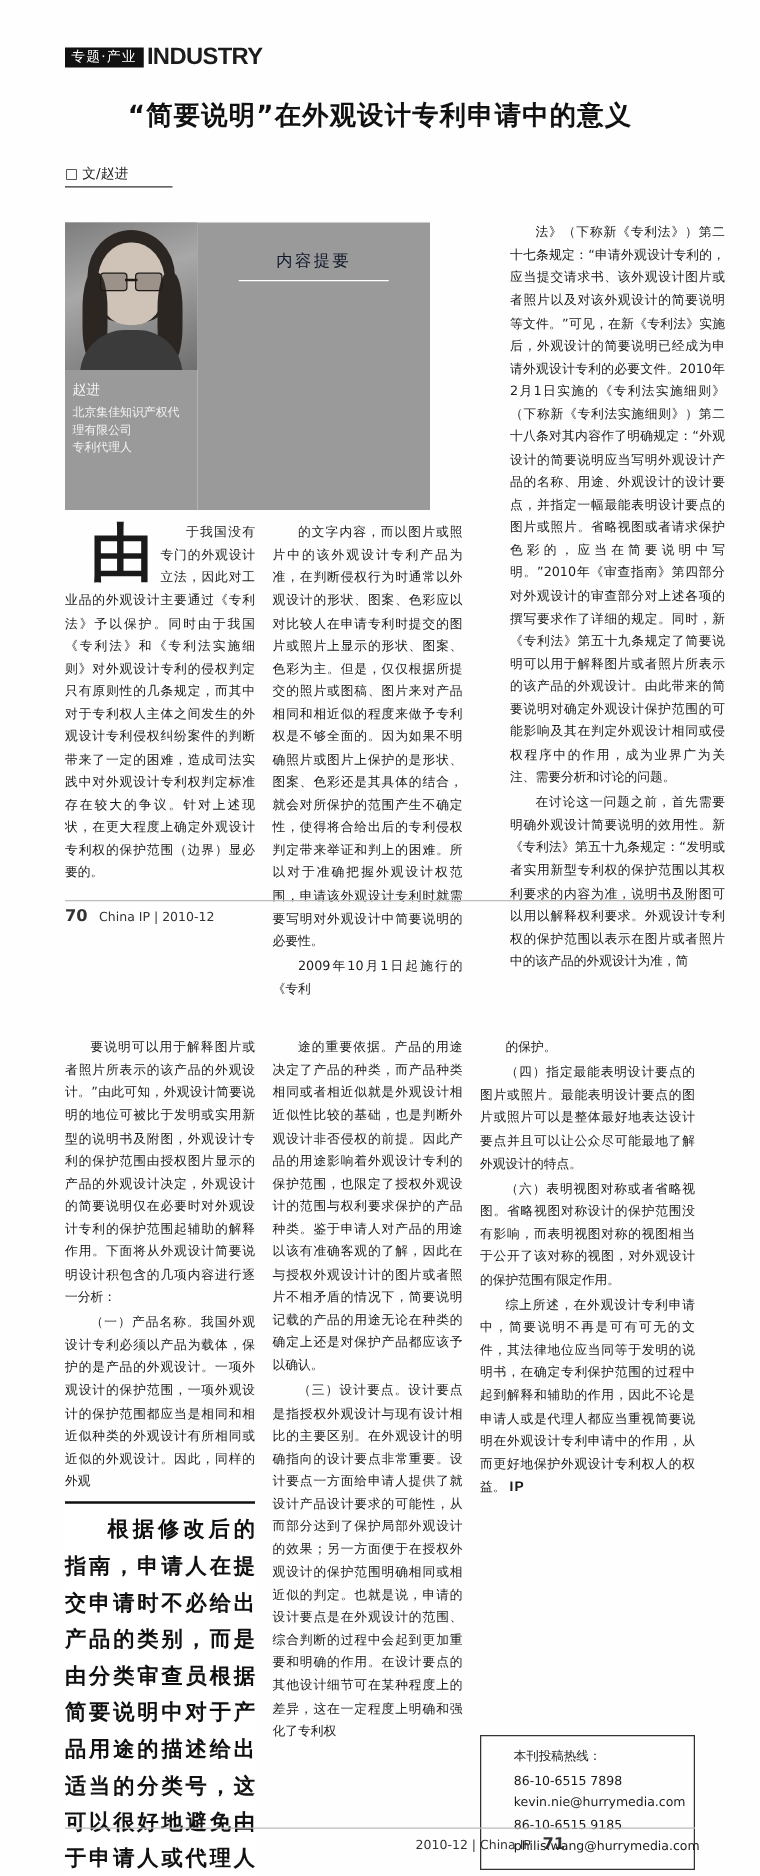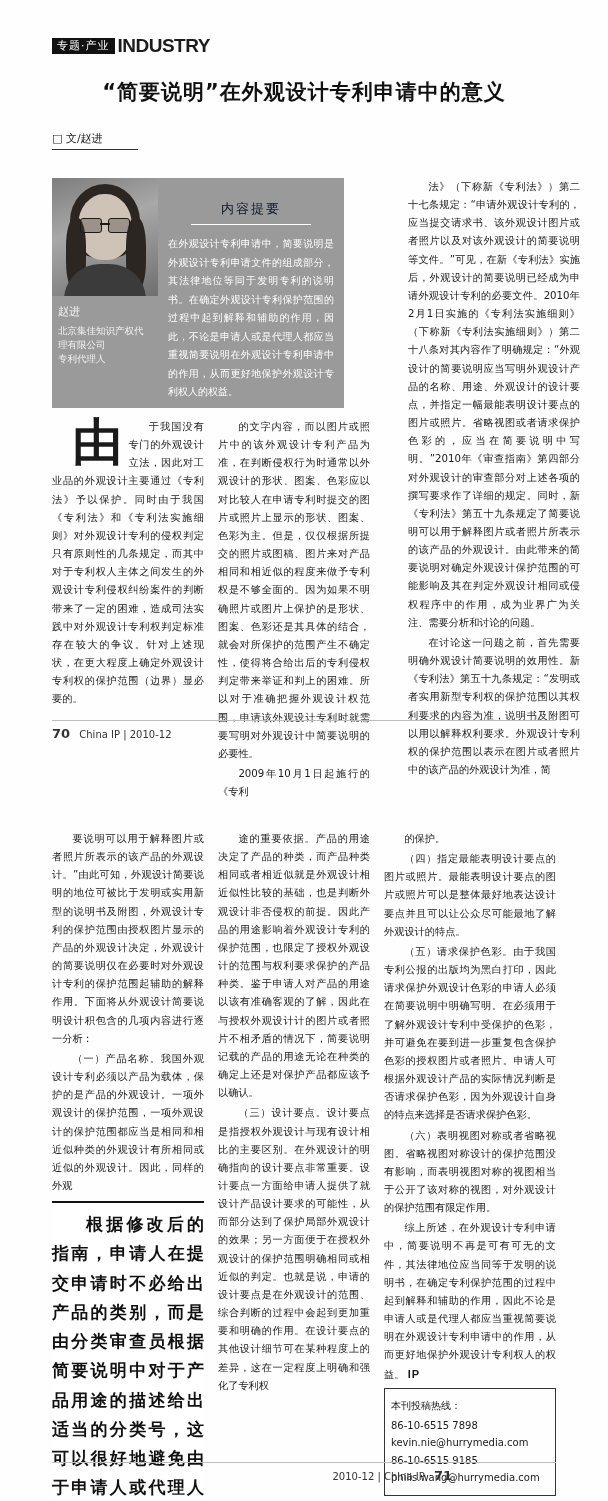--- a/index.html
+++ b/index.html
@@ -278,21 +278,21 @@
     color: #111;
   }
 
   .contact-box {
     position: absolute;
     left: 384px;
     top: 588px;
     width: 172px;
     box-sizing: border-box;
     border: 1px solid #333;
-    padding: 8px 6px;
+    padding: 8px 26px;
     font-family: "DejaVu Sans", sans-serif;
     font-size: 10px;
     line-height: 1.75;
     color: #1a1a1a;
   }
   .contact-box .hd { margin-bottom: 2px; }
 
   .ipmark {
     font-family: "Liberation Sans", sans-serif;
     font-weight: bold;
@@ -352,21 +352,20 @@
       <div class="author-meta">
         <div class="nm">赵进</div>
         <div>北京集佳知识产权代理有限公司</div>
         <div>专利代理人</div>
       </div>
     </div>
 
     <div class="abstract">
       <div class="abstract-title">内容提要</div>
       <div class="abstract-rule"></div>
-      <div class="abstract-text">在外观设计专利申请中，简要说明是外观设计专利申请文件的组成部分，其法律地位等同于发明专利的说明书。在确定外观设计专利保护范围的过程中起到解释和辅助的作用，因此，不论是申请人或是代理人都应当重视简要说明在外观设计专利申请中的作用，从而更好地保护外观设计专利权人的权益。</div>
     </div>
 
     <div class="col c1">
       <p><span class="dropcap">由</span><span>于我国没有专门的外观设计立法，因此对工业品的外观设计主要通过《专利法》予以保护。同时由于我国《专利法》和《专利法实施细则》对外观设计专利的侵权判定只有原则性的几条规定，而其中对于专利权人主体之间发生的外观设计专利侵权纠纷案件的判断带来了一定的困难，造成司法实践中对外观设计专利权判定标准存在较大的争议。针对上述现状，在更大程度上确定外观设计专利权的保护范围（边界）显必要的。</span></p>
     </div>
 
     <div class="col c2">
       <p>的文字内容，而以图片或照片中的该外观设计专利产品为准，在判断侵权行为时通常以外观设计的形状、图案、色彩应以对比较人在申请专利时提交的图片或照片上显示的形状、图案、色彩为主。但是，仅仅根据所提交的照片或图稿、图片来对产品相同和相近似的程度来做予专利权是不够全面的。因为如果不明确照片或图片上保护的是形状、图案、色彩还是其具体的结合，就会对所保护的范围产生不确定性，使得将合给出后的专利侵权判定带来举证和判上的困难。所以对于准确把握外观设计权范围，申请该外观设计专利时就需要写明对外观设计中简要说明的必要性。</p>
       <p>2009年10月1日起施行的《专利</p>
     </div>
@@ -394,21 +393,20 @@
     </div>
 
     <div class="p2col d2">
       <p>途的重要依据。产品的用途决定了产品的种类，而产品种类相同或者相近似就是外观设计相近似性比较的基础，也是判断外观设计非否侵权的前提。因此产品的用途影响着外观设计专利的保护范围，也限定了授权外观设计的范围与权利要求保护的产品种类。鉴于申请人对产品的用途以该有准确客观的了解，因此在与授权外观设计计的图片或者照片不相矛盾的情况下，简要说明记载的产品的用途无论在种类的确定上还是对保护产品都应该予以确认。</p>
       <p>（三）设计要点。设计要点是指授权外观设计与现有设计相比的主要区别。在外观设计的明确指向的设计要点非常重要。设计要点一方面给申请人提供了就设计产品设计要求的可能性，从而部分达到了保护局部外观设计的效果；另一方面便于在授权外观设计的保护范围明确相同或相近似的判定。也就是说，申请的设计要点是在外观设计的范围、综合判断的过程中会起到更加重要和明确的作用。在设计要点的其他设计细节可在某种程度上的差异，这在一定程度上明确和强化了专利权</p>
     </div>
 
     <div class="p2col d3">
       <p>的保护。</p>
       <p>（四）指定最能表明设计要点的图片或照片。最能表明设计要点的图片或照片可以是整体最好地表达设计要点并且可以让公众尽可能最地了解外观设计的特点。</p>
-      <p>（五）请求保护色彩。由于我国专利公报的出版均为黑白打印，因此请求保护外观设计色彩的申请人必须在简要说明中明确写明。在必须用于了解外观设计专利中受保护的色彩，并可避免在要到进一步重复包含保护色彩的授权图片或者照片。申请人可根据外观设计产品的实际情况判断是否请求保护色彩，因为外观设计自身的特点来选择是否请求保护色彩。</p>
       <p>（六）表明视图对称或者省略视图。省略视图对称设计的保护范围没有影响，而表明视图对称的视图相当于公开了该对称的视图，对外观设计的保护范围有限定作用。</p>
       <p><span>综上所述，在外观设计专利申请中，简要说明不再是可有可无的文件，其法律地位应当同等于发明的说明书，在确定专利保护范围的过程中起到解释和辅助的作用，因此不论是申请人或是代理人都应当重视简要说明在外观设计专利申请中的作用，从而更好地保护外观设计专利权人的权益。</span> <span class="ipmark">IP</span></p>
     </div>
 
     <div class="contact-box">
       <div class="hd">本刊投稿热线：</div>
       <div>86-10-6515 7898</div>
       <div>kevin.nie@hurrymedia.com</div>
       <div>86-10-6515 9185</div>
       <div>philis.wang@hurrymedia.com</div>

